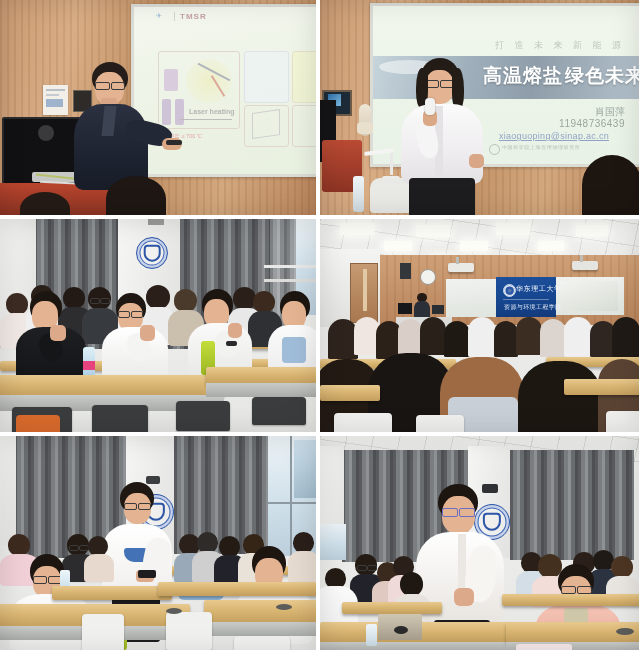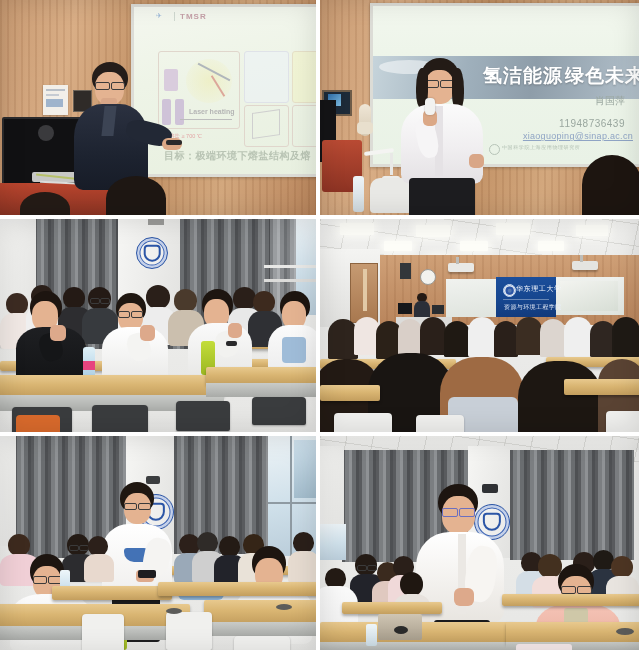--- a/index.html
+++ b/index.html
@@ -106,21 +106,20 @@
       <div style="position:absolute;left:52px;top:52px;width:46px;height:44px;border-radius:50%;background:radial-gradient(circle,rgba(238,238,190,.75),rgba(245,247,230,.1));"></div>
       <div style="position:absolute;left:62px;top:64px;width:36px;height:2px;background:#b0b6bb;transform:rotate(28deg);"></div>
       <div style="position:absolute;left:72px;top:78px;width:24px;height:2px;background:#dca79a;transform:rotate(58deg);"></div>
       <div style="position:absolute;left:46px;top:112px;width:52px;height:1px;background:#bdbdbd;"></div>
       <div class="slide-txt" style="left:55px;top:101px;font-size:7px;font-weight:bold;color:#b5b5b5;">Laser heating</div>
 
       <div style="position:absolute;left:118px;top:104px;width:26px;height:24px;border:1px solid #cfcfcf;transform:skewY(-8deg);"></div>
 
       <div class="slide-txt" style="left:24px;top:126px;font-size:5.5px;color:#e3a7a7;">高温熔盐 ≥ 700 ℃</div>
 
-      <div class="slide-txt" style="left:30px;top:142px;font-size:10px;font-weight:bold;color:#b9c4b4;letter-spacing:.5px;">目标：极端环境下熔盐结构及熔</div>
     </div>
 
     <div style="position:absolute;left:43px;top:85px;width:25px;height:30px;background:#f2efe9;box-shadow:0 1px 2px rgba(0,0,0,.25);"></div>
     <div style="position:absolute;left:46px;top:89px;width:19px;height:2px;background:#b9c0c8;"></div>
     <div style="position:absolute;left:46px;top:94px;width:13px;height:2px;background:#c6cbd2;"></div>
     <div style="position:absolute;left:46px;top:99px;width:17px;height:8px;background:#9fb4cc;"></div>
     <div style="position:absolute;left:73px;top:90px;width:17px;height:20px;background:#2f2b28;border:1px solid #6b6257;"></div>
 
     <div style="position:absolute;left:128px;top:110px;width:12px;height:37px;background:linear-gradient(180deg,#efe7da,#cfc4b3);border-radius:6px;"></div>
 
@@ -149,30 +148,31 @@
     <div style="position:absolute;left:20px;top:192px;width:50px;height:34px;border-radius:50% 50% 0 0;background:#241b16;"></div>
     <div class="vig"></div>
   </div>
 
   <div class="photo" aria-label="female-presenter-with-hydrogen-slide">
     <div class="wood"></div>
 
     <div class="board" style="left:50px;top:3px;width:266px;height:158px;">
       <div style="position:absolute;inset:0;background:linear-gradient(180deg,#f2f7ee 0%,#eef5ea 28%,#e9f2e6 100%);"></div>
 
+      <div class="slide-txt" style="right:14px;top:33px;font-size:9px;color:#bfc8bf;letter-spacing:4px;">打 造 未 来 新 能 源</div>
 
       <div style="position:absolute;left:0;right:0;top:50px;height:43px;background:linear-gradient(100deg,#c6d4db 0%,#9fb0bc 35%,#8e9da9 60%,#b3c1cb 100%);"></div>
       <div style="position:absolute;left:6px;top:54px;width:60px;height:14px;border-radius:50%;background:rgba(255,255,255,.5);"></div>
 
-      <div class="slide-txt" style="left:110px;top:57px;font-size:19px;font-weight:bold;color:#ffffff;letter-spacing:1px;text-shadow:0 1px 2px rgba(0,0,0,.25);">氢洁能源</div>
+      <div class="slide-txt" style="left:110px;top:57px;font-size:19px;font-weight:bold;color:#ffffff;letter-spacing:1px;text-shadow:0 1px 2px rgba(0,0,0,.25);">高温熔盐</div>
       <div class="slide-txt" style="left:192px;top:57px;font-size:19px;font-weight:bold;color:#ffffff;letter-spacing:1px;text-shadow:0 1px 2px rgba(0,0,0,.25);">绿色未来</div>
 
-      <div class="slide-txt" style="right:14px;top:88px;font-size:10px;color:#9aa79f;">肖国萍</div>
+      <div class="slide-txt" style="right:14px;top:99px;font-size:10px;color:#9aa79f;">肖国萍</div>
       <div class="slide-txt" style="right:14px;top:112px;font-size:10px;color:#9aa79f;letter-spacing:.5px;">11948736439</div>
-      <div class="slide-txt" style="right:6px;top:125px;font-size:9px;color:#8fa4c4;text-decoration:underline;letter-spacing:.3px;">xiaoguoping@sinap.ac.cn</div>
+      <div class="slide-txt" style="right:30px;top:125px;font-size:9px;color:#8fa4c4;text-decoration:underline;letter-spacing:.3px;">xiaoguoping@sinap.ac.cn</div>
 
       <div style="position:absolute;left:116px;top:138px;width:9px;height:9px;border-radius:50%;border:1px solid #b7c4b8;"></div>
       <div class="slide-txt" style="left:129px;top:138px;font-size:5px;color:#b4c2b5;letter-spacing:.6px;">中国科学院上海应用物理研究所</div>
     </div>
 
     <div style="position:absolute;left:2px;top:90px;width:26px;height:22px;background:#1d2a38;border:2px solid #6d5b48;"></div>
     <div style="position:absolute;left:8px;top:94px;width:13px;height:12px;background:linear-gradient(135deg,#2f6ea8,#7cb9dd);"></div>
 
     <div style="position:absolute;left:37px;top:104px;width:16px;height:38px;">
       <div style="position:absolute;left:2px;top:0;width:12px;height:32px;background:linear-gradient(180deg,#efe6d6,#d6cab4);border-radius:6px;"></div>

